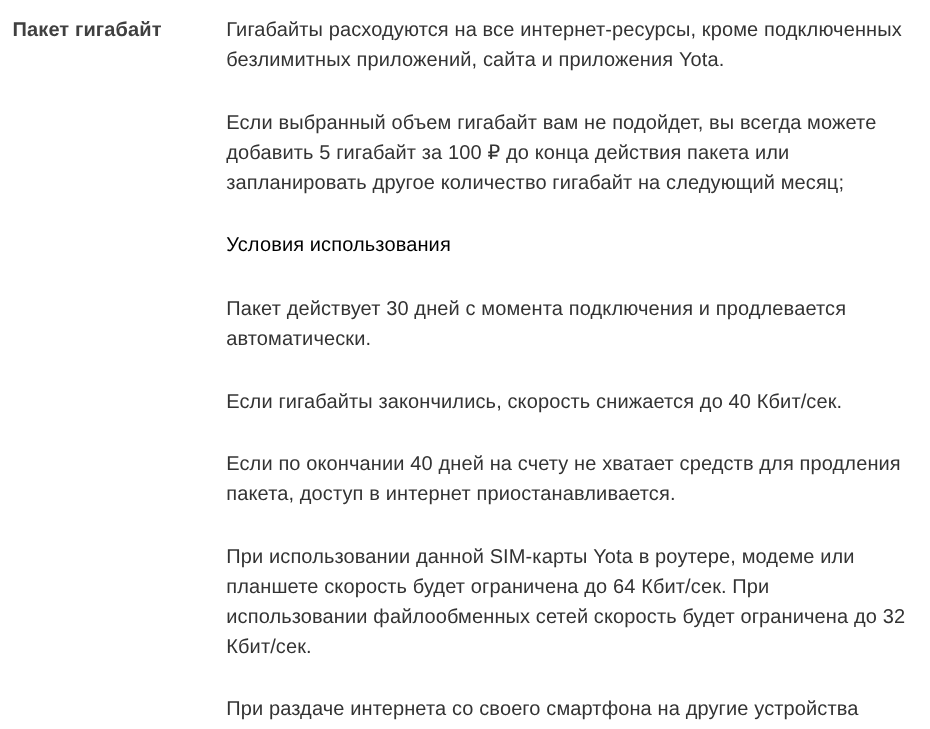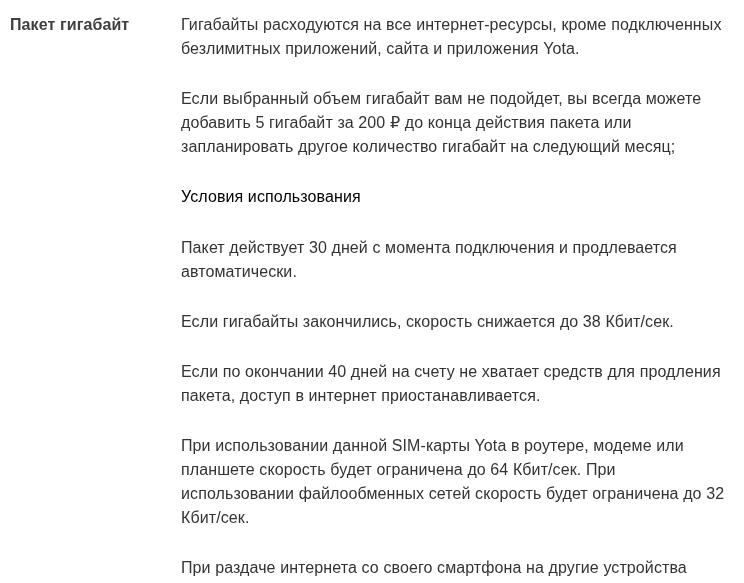--- a/index.html
+++ b/index.html
@@ -49,22 +49,22 @@
   }
 </style>
 </head>
 <body>
 
 <div class="page">
   <div class="section-row">
     <div class="term-col">Пакет гигабайт</div>
     <div class="desc-col">
       <p>Гигабайты расходуются на все интернет-ресурсы, кроме подключенных безлимитных приложений, сайта и приложения Yota.</p>
-      <p>Если выбранный объем гигабайт вам не подойдет, вы всегда можете добавить 5 гигабайт за 200 ₽ до конца действия пакета или запланировать другое количество гигабайт на следующий месяц;</p>
+      <p>Если выбранный объем гигабайт вам не подойдет, вы всегда можете добавить 5 гигабайт за 100 ₽ до конца действия пакета или запланировать другое количество гигабайт на следующий месяц;</p>
       <p class="muted">Условия использования</p>
       <p>Пакет действует 30 дней с момента подключения и продлевается автоматически.</p>
-      <p>Если гигабайты закончились, скорость снижается до 38 Кбит/сек.</p>
+      <p>Если гигабайты закончились, скорость снижается до 40 Кбит/сек.</p>
       <p>Если по окончании 40 дней на счету не хватает средств для продления пакета, доступ в интернет приостанавливается.</p>
       <p>При использовании данной SIM-карты Yota в роутере, модеме или планшете скорость будет ограничена до 64 Кбит/сек. При использовании файлообменных сетей скорость будет ограничена до 32 Кбит/сек.</p>
       <p>При раздаче интернета со своего смартфона на другие устройства доступ к выбранным мобильным приложениям остается безлимитным, а остальной трафик расходуется из гигабайт.</p>
     </div>
   </div>
 </div>
 
 </body></html>

